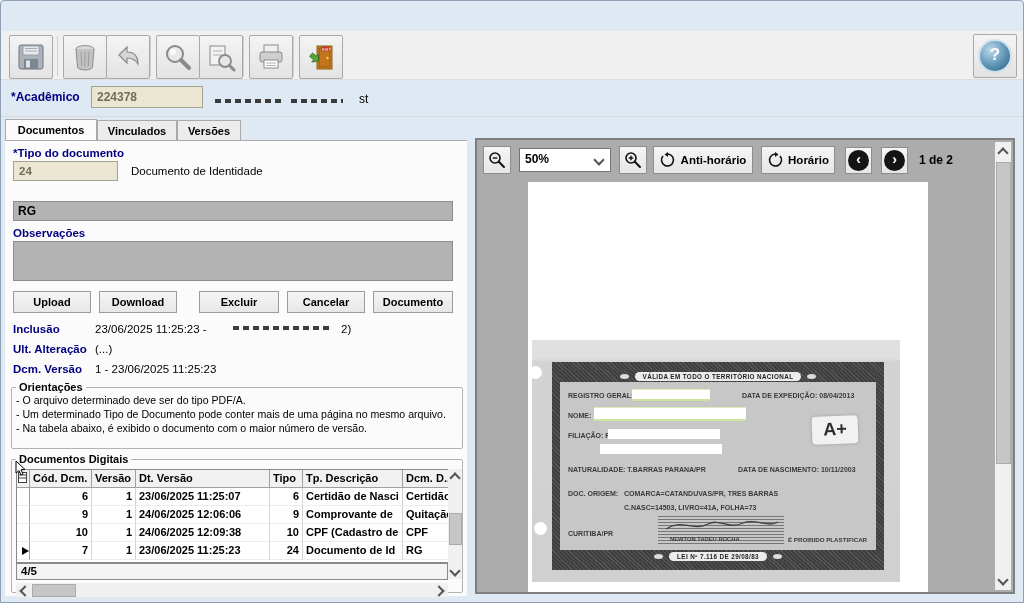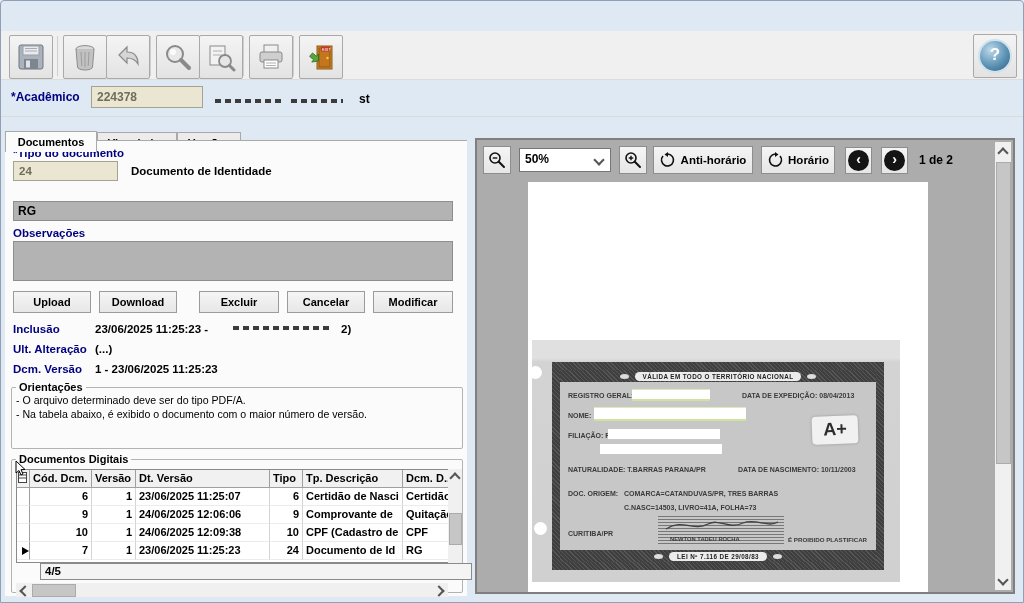--- a/index.html
+++ b/index.html
@@ -22,43 +22,43 @@
     background:linear-gradient(#f4f4f4,#e3e3e3);display:flex;align-items:center;justify-content:center;}
   .helpball{width:30px;height:30px;border-radius:50%;background:radial-gradient(circle at 35% 30%,#bcd9ea,#5d93b4 55%,#2e5f7e);
     border:2px solid #cfe2ee;color:#fff;font-weight:bold;font-size:17px;text-align:center;line-height:28px;}
   
   .lbl{color:#000080;font-weight:bold;font-size:12px;}
   .field-tan{background:#eae6d2;border:1px solid #a3a393;color:#6e6e58;font-weight:bold;font-size:12px;
     padding:3px 5px;box-sizing:border-box;}
   .redact{display:inline-block;height:4px;background:repeating-linear-gradient(90deg,#3c3c3c 0 6px,transparent 6px 10px);}
   
   .tab{position:absolute;top:0;height:20px;line-height:20px;text-align:center;font-size:11px;font-weight:bold;
-    border:1px solid #a9a9a9;border-bottom:none;background:#ececec;box-sizing:border-box;margin-top:12px;}
+    border:1px solid #a9a9a9;border-bottom:none;background:#ececec;box-sizing:border-box;}
   .tab.active{background:#fbfbfb;height:21px;z-index:2;}
   .pane{position:absolute;left:4px;top:139px;width:462px;height:455px;background:#fbfbfb;border-top:1px solid #a9a9a9;}
   .lbl2{color:#000080;font-weight:bold;font-size:11.5px;}
   .field-gray{background:#b3b3b3;border:1px solid #8e8e8e;color:#000;font-weight:bold;font-size:12px;
     padding:2px 4px;box-sizing:border-box;}
   .btn{position:absolute;height:22px;background:linear-gradient(#f5f5f5,#e7e7e7);border:1px solid #9b9b9b;
     font-weight:bold;font-size:11px;color:#000;text-align:center;line-height:20px;box-sizing:border-box;}
-  .val{font-weight:bold;font-size:11.5px;color:#000;}
+  .val{font-weight:normal;font-size:11.5px;color:#000;}
   fieldset{position:absolute;border:1px solid #b3b3b3;border-radius:2px;margin:0;padding:0;}
   legend{font-weight:bold;font-size:11px;color:#000;margin-left:4px;padding:0 3px;}
   .note{font-size:10.6px;color:#000;line-height:14px;}
   
   .grid{position:absolute;border:1px solid #8a8a8a;background:#fff;}
   .gh{background:#f1f1f1;font-weight:bold;font-size:11px;border-right:1px solid #9f9f9f;border-bottom:1px solid #9f9f9f;
     box-sizing:border-box;padding:2px 3px;overflow:hidden;white-space:nowrap;}
   .gc{font-weight:bold;font-size:11px;border-right:1px solid #d4d4d4;border-bottom:1px solid #ececec;
     box-sizing:border-box;padding:2px 3px;overflow:hidden;white-space:nowrap;}
   .num{text-align:right;}
   .rowind{background:#fff;border-right:1px solid #9f9f9f;}
   .tri{width:0;height:0;border-left:7px solid #000;border-top:4px solid transparent;border-bottom:4px solid transparent;margin:3px 0 0 2px;}
   .countbar{position:absolute;border:1px solid #8a8a8a;background:#f4f4f4;font-weight:bold;font-size:11.5px;
-    padding:1px 4px;box-sizing:border-box;margin-left:24px;}
+    padding:1px 4px;box-sizing:border-box;}
   .sb{background:#f0f0f0;}
   .thumb{background:#c6c6c6;border:1px solid #ababab;}
   .chev{display:inline-block;width:6px;height:6px;border-right:2px solid #555;border-bottom:2px solid #555;}
   .chev.up{transform:rotate(-135deg);} .chev.down{transform:rotate(45deg);}
   .chev.left{transform:rotate(135deg);} .chev.right{transform:rotate(-45deg);}
   
   .viewer{position:absolute;left:474px;top:137px;width:540px;height:456px;background:#acacac;border:2px solid #7f7f7f;box-sizing:border-box;}
   .vbtn{position:absolute;background:linear-gradient(#f5f5f5,#e6e6e6);border:1px solid #8d8d8d;box-sizing:border-box;
     display:flex;align-items:center;justify-content:center;gap:5px;font-weight:bold;font-size:11.5px;color:#000;}
   .combo{position:absolute;background:#fff;border:1px solid #767676;box-sizing:border-box;font-weight:bold;font-size:12px;
@@ -176,36 +176,37 @@
     <span class="lbl2 abs" style="left:8px;top:64px">Descrição</span>
     <div class="field-gray abs" style="left:8px;top:60px;width:440px;height:20px">RG</div>
 
     <span class="lbl2 abs" style="left:8px;top:86px">Observações</span>
     <div class="field-gray abs" style="left:8px;top:100px;width:440px;height:40px"></div>
 
     <div class="btn" style="left:8px;top:150px;width:78px">Upload</div>
     <div class="btn" style="left:94px;top:150px;width:78px">Download</div>
     <div class="btn" style="left:194px;top:150px;width:80px">Excluir</div>
     <div class="btn" style="left:282px;top:150px;width:78px">Cancelar</div>
-    <div class="btn" style="left:368px;top:150px;width:80px">Modificar</div>
+    <div class="btn" style="left:368px;top:150px;width:80px">Documento</div>
 
     <span class="lbl2 abs" style="left:8px;top:182px">Inclusão</span>
     <span class="val abs" style="left:90px;top:182px">23/06/2025 11:25:23 -</span>
     <span class="redact abs" style="left:228px;top:185px;width:100px"></span>
     <span class="val abs" style="left:336px;top:182px">2)</span>
 
     <span class="lbl2 abs" style="left:8px;top:202px">Ult. Alteração</span>
     <span class="val abs" style="left:90px;top:202px">(...)</span>
 
     <span class="lbl2 abs" style="left:8px;top:222px">Dcm. Versão</span>
     <span class="val abs" style="left:90px;top:222px">1 - 23/06/2025 11:25:23</span>
 
     <fieldset style="left:6px;top:240px;width:450px;height:66px">
       <legend>Orientações</legend>
       <div class="note" style="padding:0 4px">- O arquivo determinado deve ser do tipo PDF/A.</div>
+      <div class="note" style="padding:0 4px">- Um determinado Tipo de Documento pode conter mais de uma página no mesmo arquivo.</div>
       <div class="note" style="padding:0 4px">- Na tabela abaixo, é exibido o documento com o maior número de versão.</div>
     </fieldset>
 
     <fieldset style="left:6px;top:312px;width:450px;height:138px">
       <legend>Documentos Digitais</legend>
 
       <div class="grid" style="left:4px;top:4px;width:432px;height:92px">
 
         <div class="abs gh" style="left:0;top:0;width:13px;height:18px;padding:2px 1px">
           <svg width="9" height="11" viewBox="0 0 9 11">

